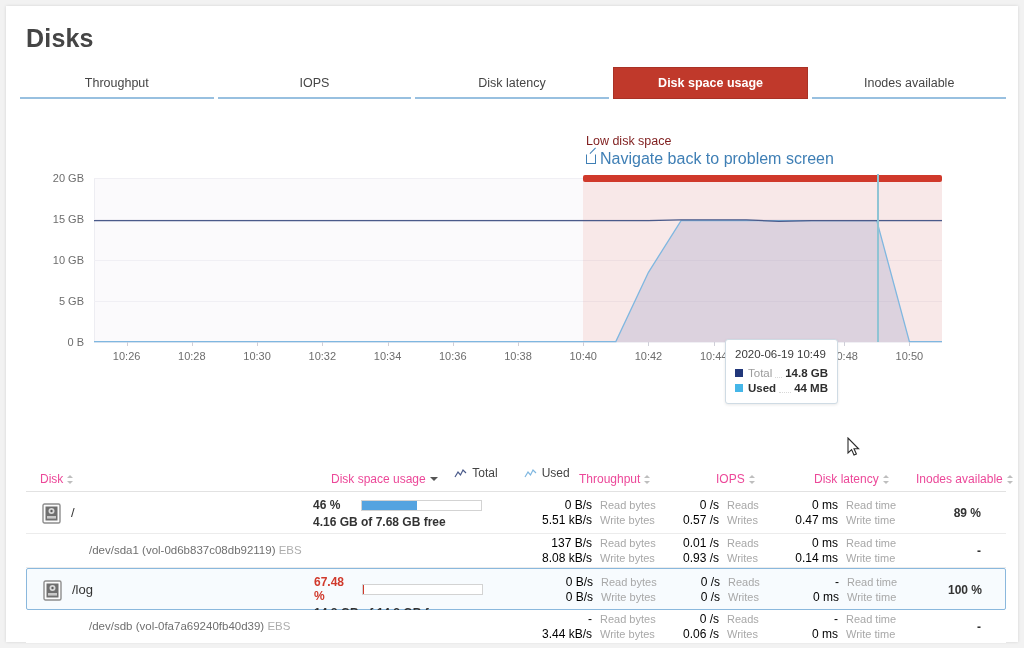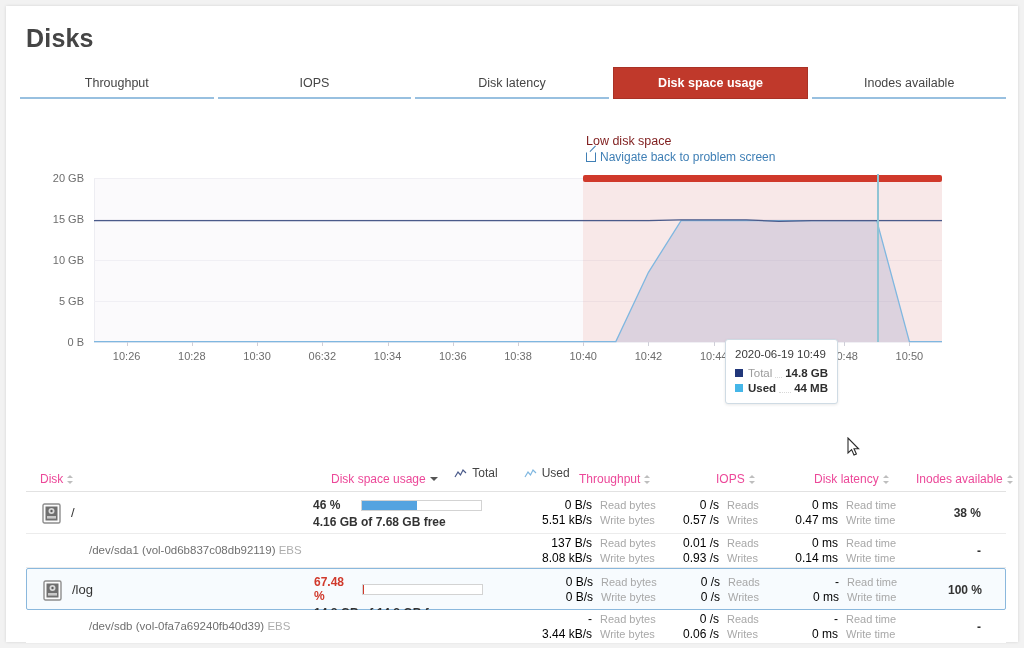--- a/index.html
+++ b/index.html
@@ -76,21 +76,21 @@
   .alert-label {
     position: absolute;
     left: 580px; top: 23px;
     font-size: 12.5px;
     color: #7f1d1d;
     white-space: nowrap;
   }
   .alert-link {
     position: absolute;
     left: 580px; top: 39px;
-    font-size: 12px;
+    font-size: 16px;
     color: #3f7fb5;
     white-space: nowrap;
     display: flex;
     align-items: center;
     gap: 4px;
     cursor: pointer;
   }
   .ext-icon {
     display: inline-block;
     width: 10px; height: 10px;
@@ -411,21 +411,21 @@
             <div class="ylabel" style="top: 164px;">0 B</div>
             <div class="ylabel" style="top: 123px;">5 GB</div>
             <div class="ylabel" style="top: 82px;">10 GB</div>
             <div class="ylabel" style="top: 41px;">15 GB</div>
             <div class="ylabel" style="top: 0px;">20 GB</div>
           </div>
         <div class="xlabels" id="xlabels">
             <div class="xlabel" style="left: 32.6154px;">10:26</div>
             <div class="xlabel" style="left: 97.8462px;">10:28</div>
             <div class="xlabel" style="left: 163.077px;">10:30</div>
-            <div class="xlabel" style="left: 228.308px;">06:32</div>
+            <div class="xlabel" style="left: 228.308px;">10:32</div>
             <div class="xlabel" style="left: 293.538px;">10:34</div>
             <div class="xlabel" style="left: 358.769px;">10:36</div>
             <div class="xlabel" style="left: 424px;">10:38</div>
             <div class="xlabel" style="left: 489.231px;">10:40</div>
             <div class="xlabel" style="left: 554.462px;">10:42</div>
             <div class="xlabel" style="left: 619.692px;">10:44</div>
             <div class="xlabel" style="left: 684.923px;">10:46</div>
             <div class="xlabel" style="left: 750.154px;">10:48</div>
             <div class="xlabel" style="left: 815.385px;">10:50</div>
           </div>
@@ -553,21 +553,21 @@
             <div class="metric" style="left: 760px; top: 6px;">
               <div class="mline">
                 <span class="mval" style="width: 52px;">0 ms</span>
                 <span class="mlbl">Read time</span>
               </div>
               <div class="mline">
                 <span class="mval" style="width: 52px;">0.47 ms</span>
                 <span class="mlbl">Write time</span>
               </div>
             </div>
-            <div class="inodes" style="left: 885px; top: 14px;">38 %</div>
+            <div class="inodes" style="left: 885px; top: 14px;">89 %</div>
           </div>
           <div class="row sub">
             <div class="dev-path">/dev/sda1 (vol-0d6b837c08db92119) <span class="dev-tag">EBS</span></div>
             <div class="metric" style="left: 500px; top: 2px;">
               <div class="mline">
                 <span class="mval" style="width: 66px;">137 B/s</span>
                 <span class="mlbl">Read bytes</span>
               </div>
               <div class="mline">
                 <span class="mval" style="width: 66px;">8.08 kB/s</span>

